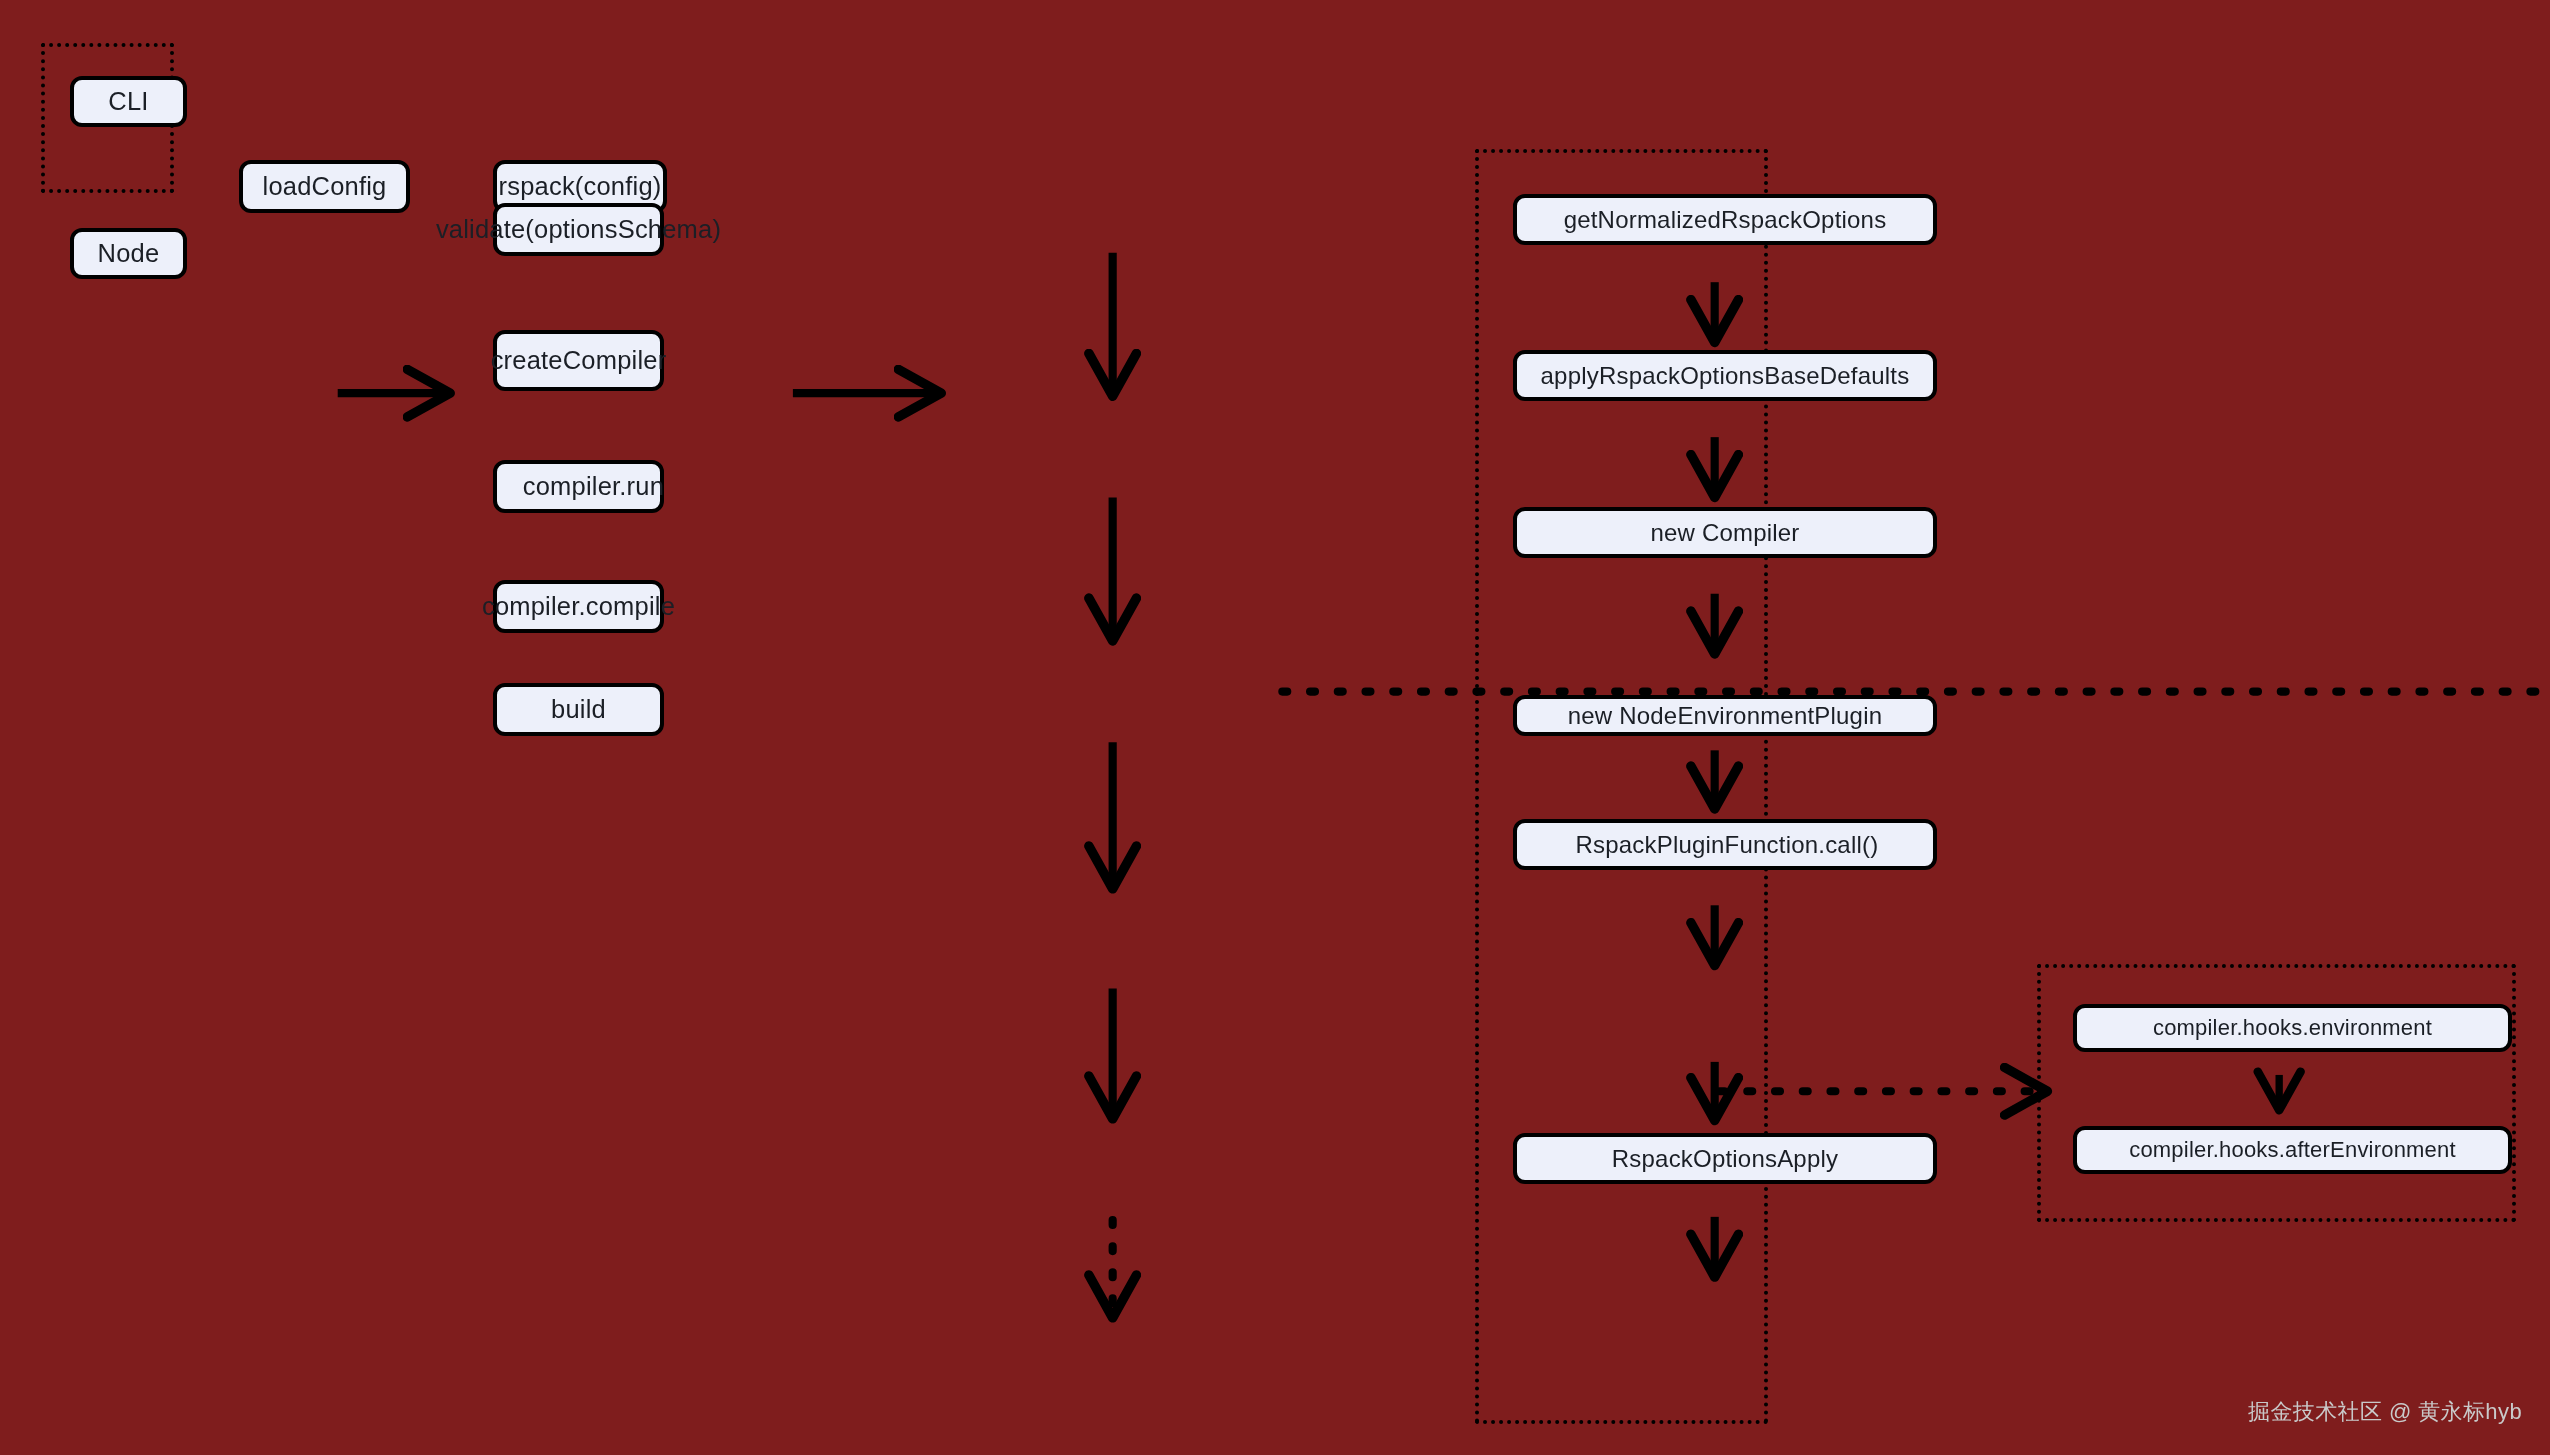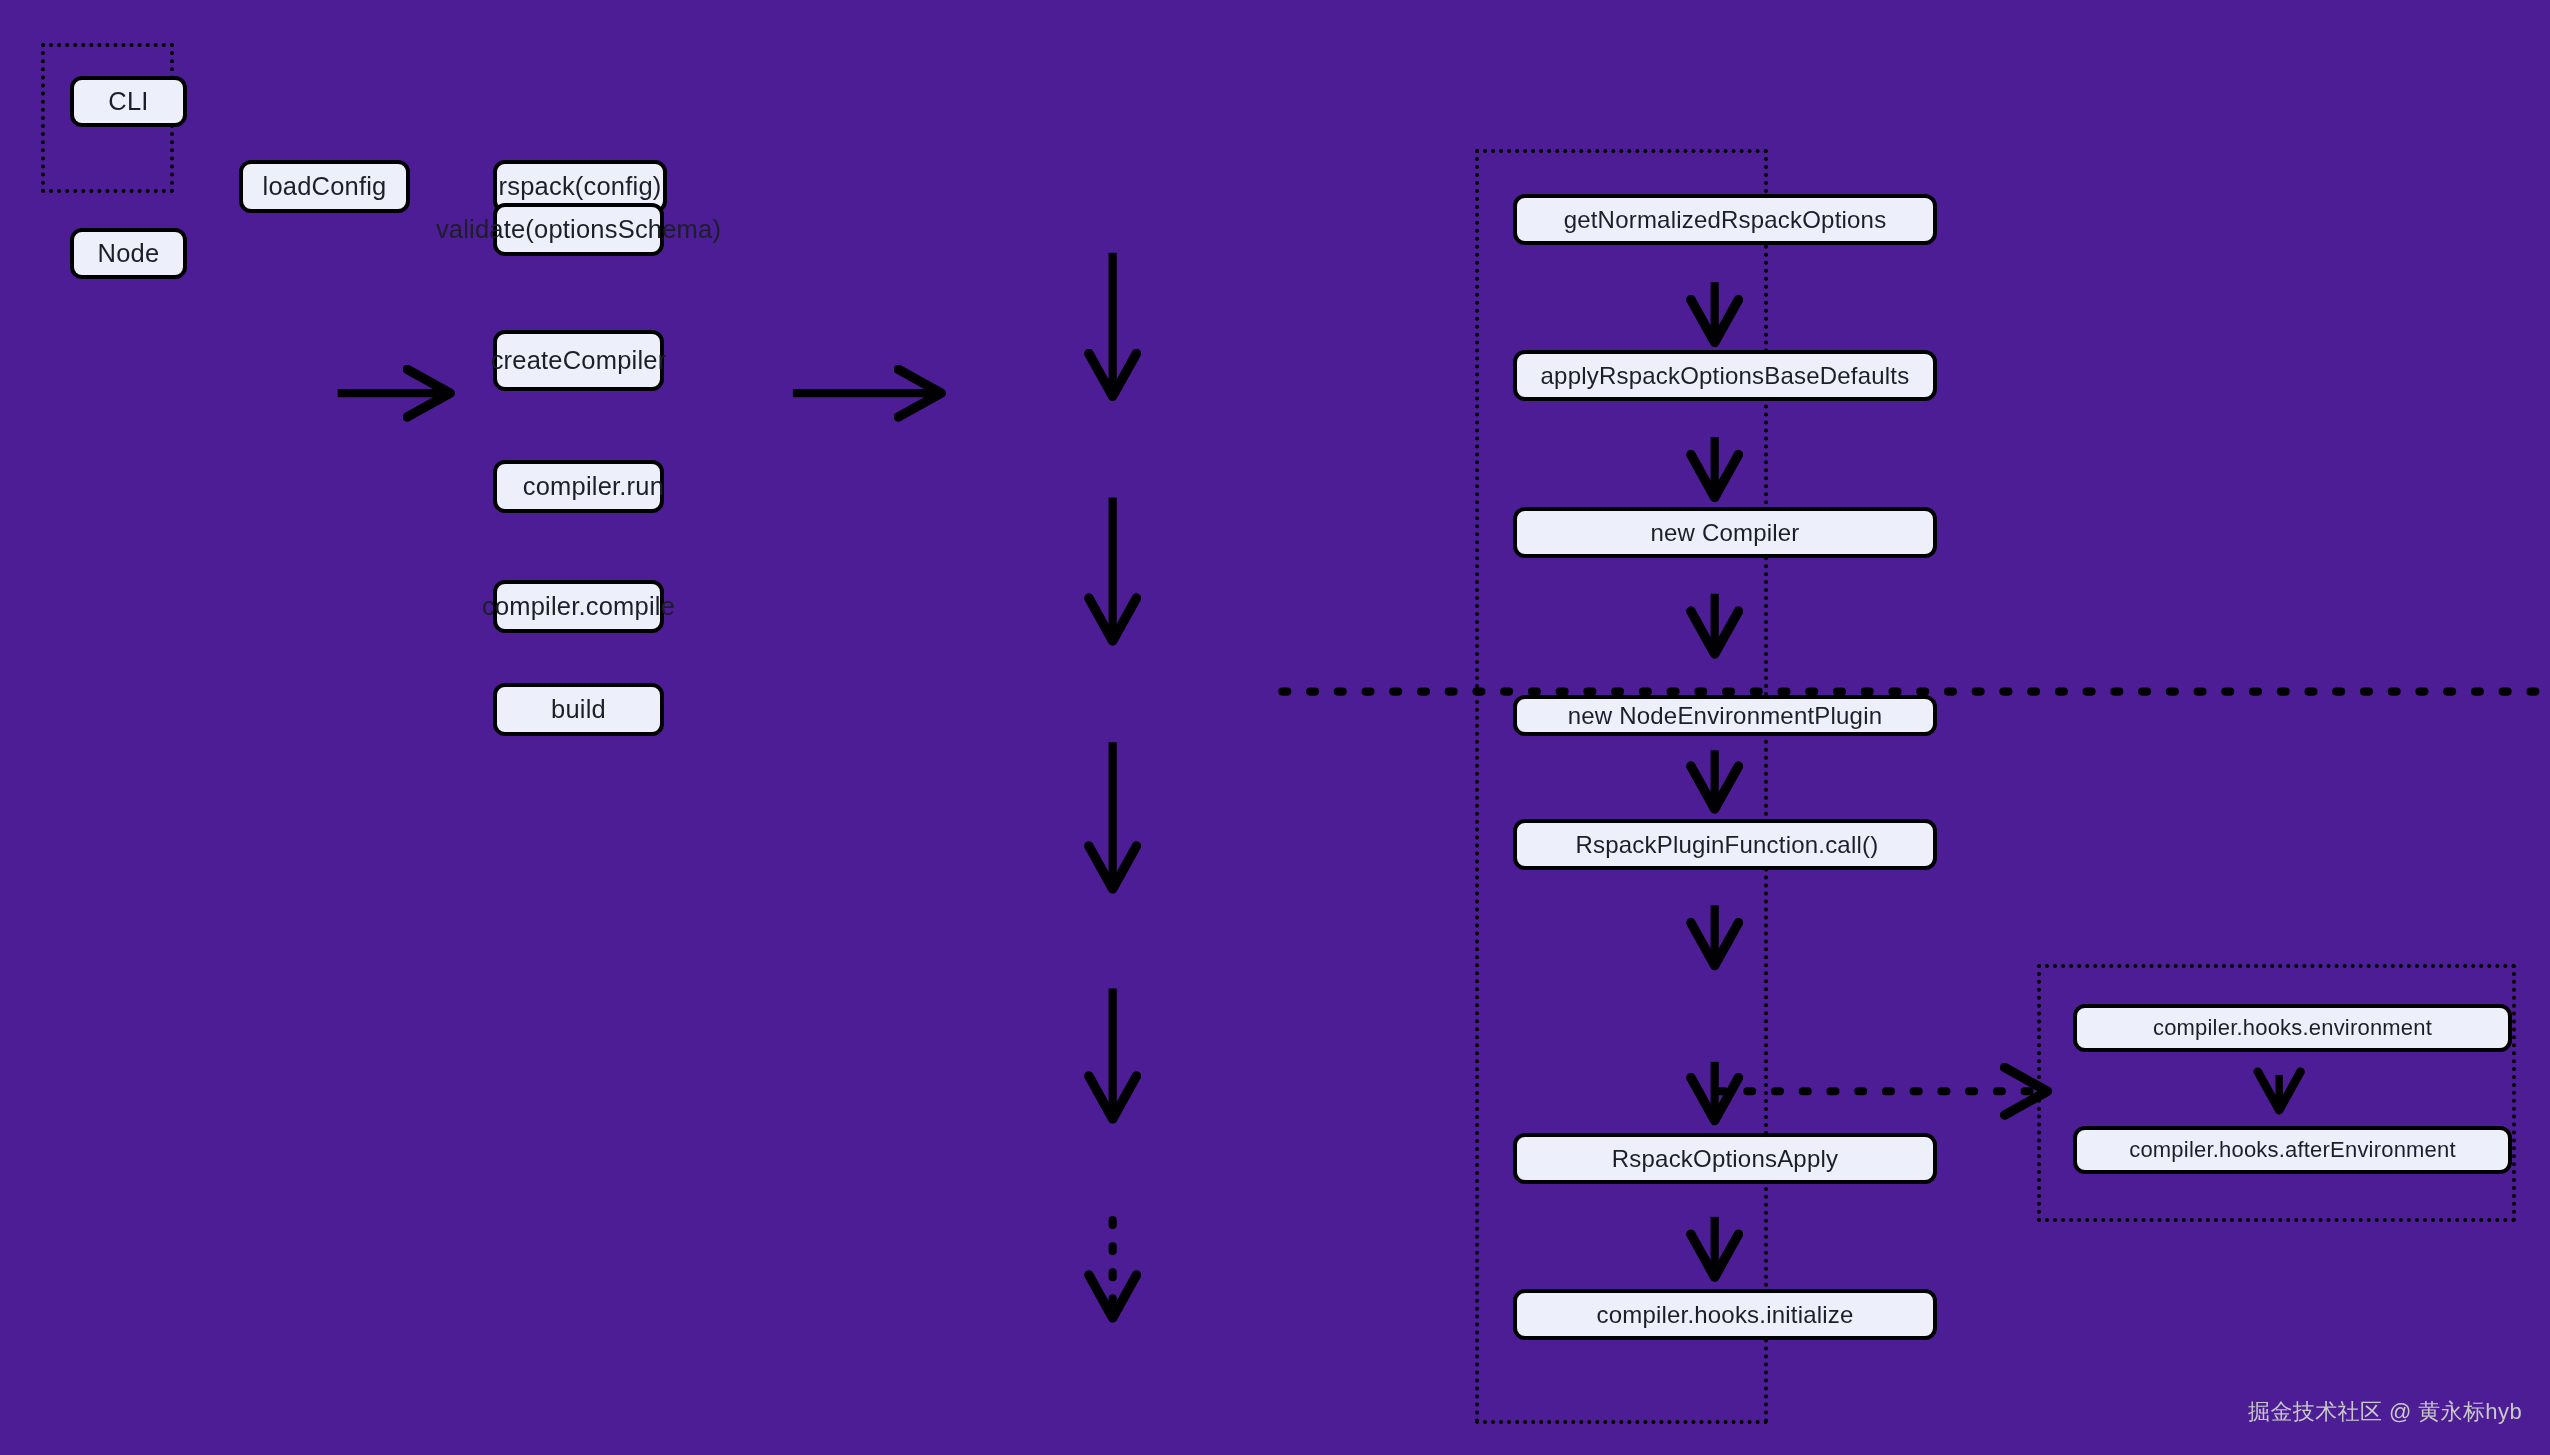--- a/index.html
+++ b/index.html
@@ -7,21 +7,21 @@
     padding: 0;
     background: #ffffff;
   }
   body {
     font-family: "Liberation Sans", sans-serif;
   }
   #canvas {
     position: relative;
     width: 2550px;
     height: 1455px;
-    background: #4c1d95;
+    background: #7f1d1d;
     overflow: hidden;
   }
   #svg-layer {
     position: absolute;
     left: 0;
     top: 0;
     width: 2550px;
     height: 1455px;
   }
   .node {
@@ -176,23 +176,20 @@
   </div>
   <div class="node" style="left:1513px; top:663px; width:424px; height:41px; font-size:24px;margin-top:32px;">
     <span>new NodeEnvironmentPlugin</span>
   </div>
   <div class="node" style="left:1513px; top:819px; width:424px; height:51px; font-size:24px;padding-left:14px;">
     <span>RspackPluginFunction.call()</span>
   </div>
   <div class="node" style="left:1513px; top:1133px; width:424px; height:51px; font-size:24px;">
     <span>RspackOptionsApply</span>
   </div>
-  <div class="node" style="left:1513px; top:1289px; width:424px; height:51px; font-size:24px;">
-    <span>compiler.hooks.initialize</span>
-  </div>
 
   <div class="node" style="left:2073px; top:1004px; width:439px; height:48px; font-size:22px;">
     <span>compiler.hooks.environment</span>
   </div>
   <div class="node" style="left:2073px; top:1126px; width:439px; height:48px; font-size:22px;">
     <span>compiler.hooks.afterEnvironment</span>
   </div>
 
   <div class="watermark" style="left:2248px; top:1397px;">掘金技术社区 @ 黄永标hyb</div>
 

